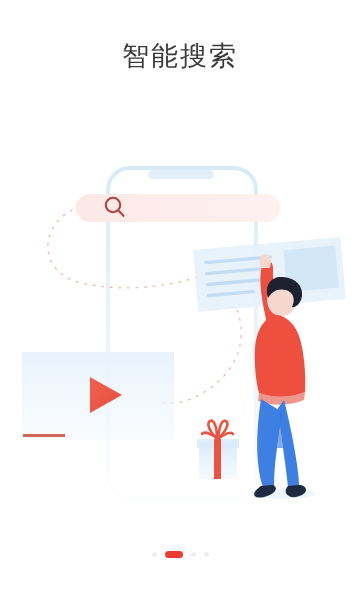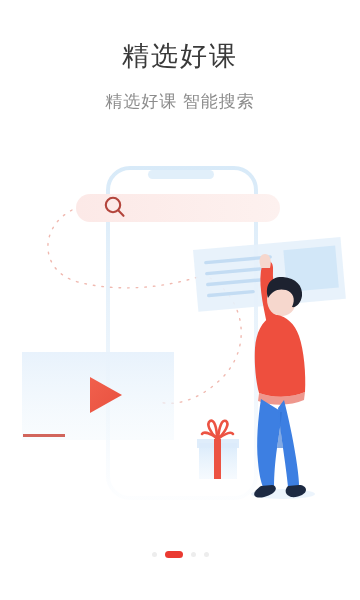--- a/index.html
+++ b/index.html
@@ -64,22 +64,21 @@
     border-radius:4px;
     background:#ea3a31;
   }
 </style>
 </head>
 <body>
 
 <div class="screen">
 
   <div class="header">
-    <div class="page-title">精选好课</div>
-    <div class="page-subtitle">精选好课  智能搜索</div>
+    <div class="page-title">智能搜索</div>
   </div>
 
   <div class="illustration">
     <svg viewBox="0 0 360 380" xmlns="http://www.w3.org/2000/svg">
       <defs>
         <linearGradient id="phoneFade" x1="0" y1="0" x2="0" y2="1">
           <stop offset="0%" stop-color="#d6e9f8" stop-opacity="0.95"></stop>
           <stop offset="70%" stop-color="#e4f0fb" stop-opacity="0.55"></stop>
           <stop offset="100%" stop-color="#eef6fd" stop-opacity="0.15"></stop>
         </linearGradient>

